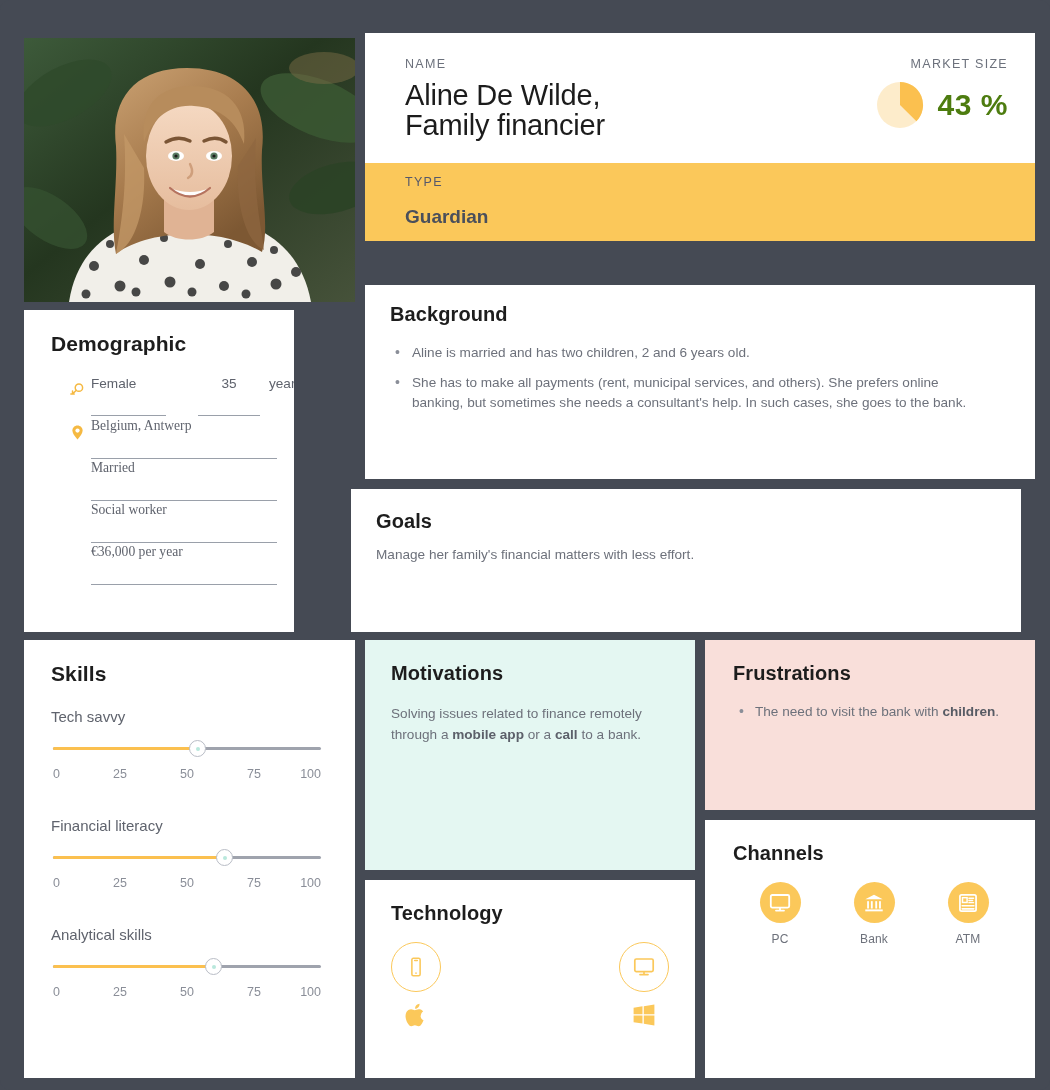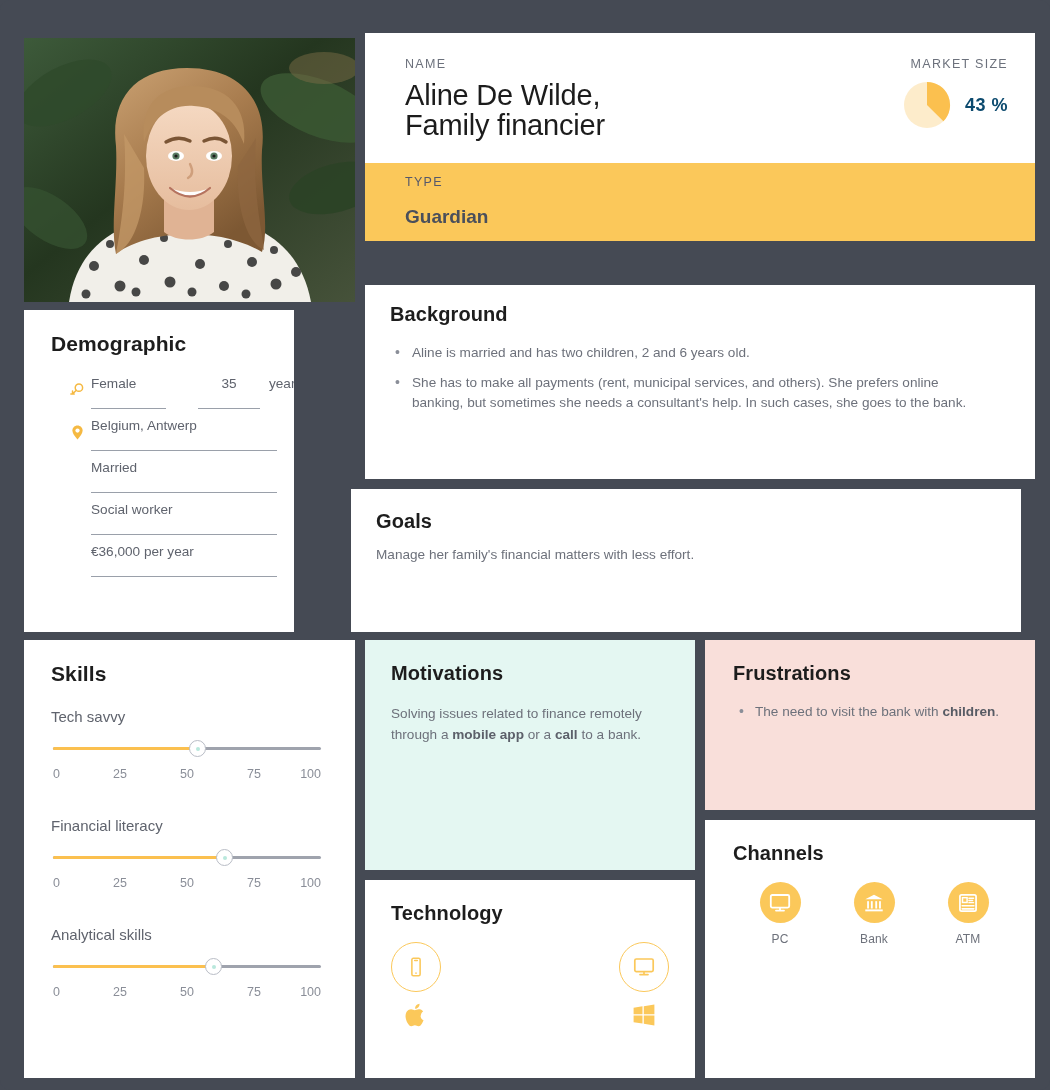--- a/index.html
+++ b/index.html
@@ -35,21 +35,21 @@
   #person-name {
     position: absolute; left: 40px; top: 47px;
     font-size: 29px; color: #1c1c1c; font-weight: 400; line-height: 1.05;
     letter-spacing: -0.2px; white-space: pre-line;
   }
   #market-kicker { position: absolute; right: 27px; top: 24px; }
   #market-row {
     position: absolute; right: 27px; top: 48px;
     display: flex; align-items: center; gap: 14px;
   }
-  #market-value { font-size: 18px; font-weight: bold; color: #0c4a6e; letter-spacing: 0.5px; }
+  #market-value { font-size: 30px; font-weight: bold; color: #4d7c0f; letter-spacing: 0.5px; }
 
   
   #type-card { left: 365px; top: 163px; width: 670px; height: 78px; background: #fbc85a; }
   #type-kicker { position: absolute; left: 40px; top: 12px; color: #54586b; }
   #type-value { position: absolute; left: 40px; top: 43px; font-size: 19px; font-weight: bold; color: #4a4f5b; }
 
   
   .sec-title { font-size: 20px; font-weight: bold; color: #1d1d1d; letter-spacing: 0.1px; }
   .body-text { font-size: 13.6px; color: #6d717b; line-height: 1.52; }
   .body-text b { color: #5c606a; font-weight: bold; }
@@ -72,23 +72,23 @@
   #demographic-card { left: 24px; top: 310px; width: 270px; height: 322px; }
   #demographic-card .sec-title { position: absolute; left: 27px; top: 22px; font-size: 21px; }
   .demo-rows { position: absolute; left: 67px; top: 66px; right: 16px; }
   .demo-row { position: relative; height: 42px; }
   .demo-ico {
     position: absolute; left: -22px; top: 6px; width: 17px; height: 17px;
   }
   .demo-field {
     position: absolute; left: 0; top: 0;
     border-bottom: 1px solid #9aa0aa;
-    font-size: 13.6px; color: #5f636d; padding-bottom: 17px;
-  }
-  .fld-wide { width: 186px; }
+    font-size: 13.6px; color: #5f636d; padding-bottom: 24px;
+  }
+  .fld-wide { width: 186px; font-family: Liberation Serif, serif; }
   .fld-gender { width: 75px; }
   .fld-age { left: 107px; width: 62px; text-align: center; }
   .age-unit {
     position: absolute; left: 178px; top: 0; font-size: 13.6px; color: #5f636d;
   }
 
   
   #skills-card { left: 24px; top: 640px; width: 331px; height: 438px; }
   #skills-card .sec-title { position: absolute; left: 27px; top: 22px; font-size: 21px; }
   .skills-wrap { position: absolute; left: 27px; top: 68px; right: 10px; }

